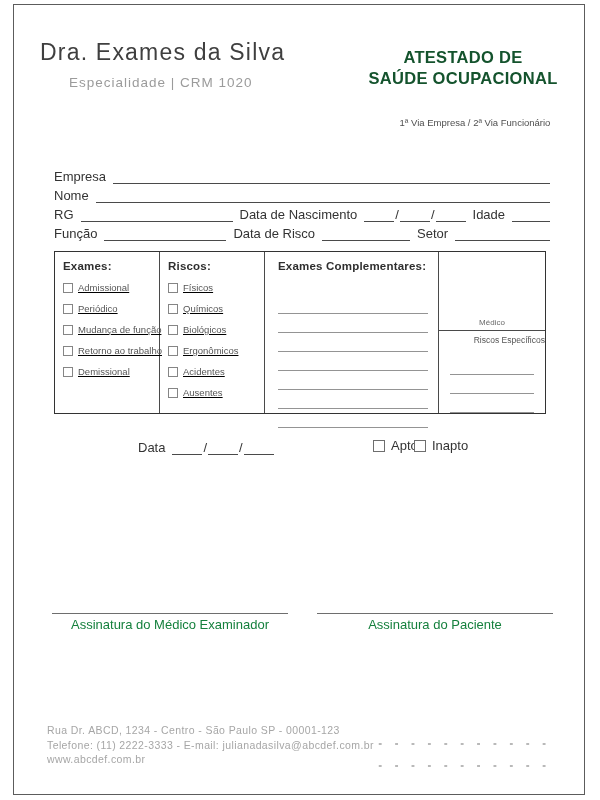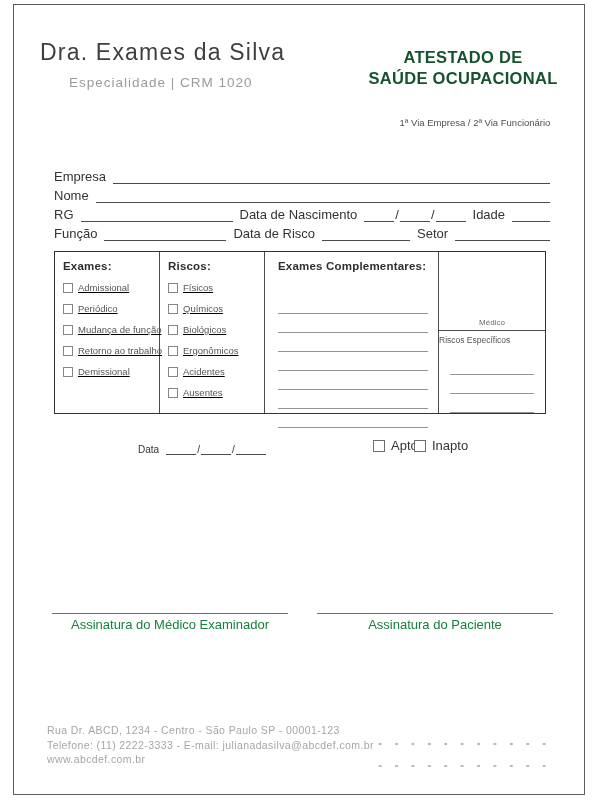--- a/index.html
+++ b/index.html
@@ -28,26 +28,26 @@
   .c1,.c2 { width:105px; padding:8px 4px 0 8px; }
   .c3 { width:174px; padding:8px 10px 0 13px; }
   .c4 { flex:1; border-right:none; display:flex; flex-direction:column; }
   .thead { font-size:11.5px; font-weight:bold; color:#2f2f2f; letter-spacing:.2px; }
   .cbitem { display:flex; align-items:center; margin-top:10px; gap:5px;text-decoration:underline; }
   .cb { width:10px; height:10px; border:1px solid #858585; background:#fff; flex:none; }
   .cbl { font-size:9.5px; color:#555; white-space:nowrap; }
   .bline { border-bottom:1px solid #949494; height:19px; }
   .bline.first { margin-top:23px; }
   .medico-cell { height:89px; border-bottom:1px solid #4a4a4a; display:flex; align-items:flex-end; justify-content:center; padding-bottom:3px; font-size:8px; color:#6a6a6a; }
-  .riscos-cell { flex:1; font-size:8.5px; color:#555; text-align:left; padding-top:4px; }
+  .riscos-cell { flex:1; font-size:8.5px; color:#555; text-align:right; padding-top:4px; }
   .rline { border-bottom:1px solid #949494; height:19px; margin:0 11px; }
   .rline.first { margin-top:11px; }
 
   
-  .date-group { position:absolute; left:124px; top:431px; display:flex; align-items:flex-end; font-size:10px; color:#333; height:19px; }
+  .date-group { position:absolute; left:124px; top:431px; display:flex; align-items:flex-end; font-size:13px; color:#333; height:19px; }
   .date-group .lbl { padding-right:7px; }
   .result-cb { position:absolute; top:433px; display:flex; align-items:center; gap:6px; font-size:13px; color:#333; }
   .apto { left:335px;margin-left:24px; } .inapto { left:400px; }
   .rcb { width:12px; height:12px; border:1px solid #6e6e6e; background:#fff; flex:none; }
 
   
   .sig { position:absolute; top:608px; width:236px; text-align:center; }
   .sig-left { left:38px; } .sig-right { left:303px; }
   .sig-line { height:0; border-top:1px solid #6e6e6e; }
   .sig-label { margin-top:3px; font-size:13px; color:#15803d; }

